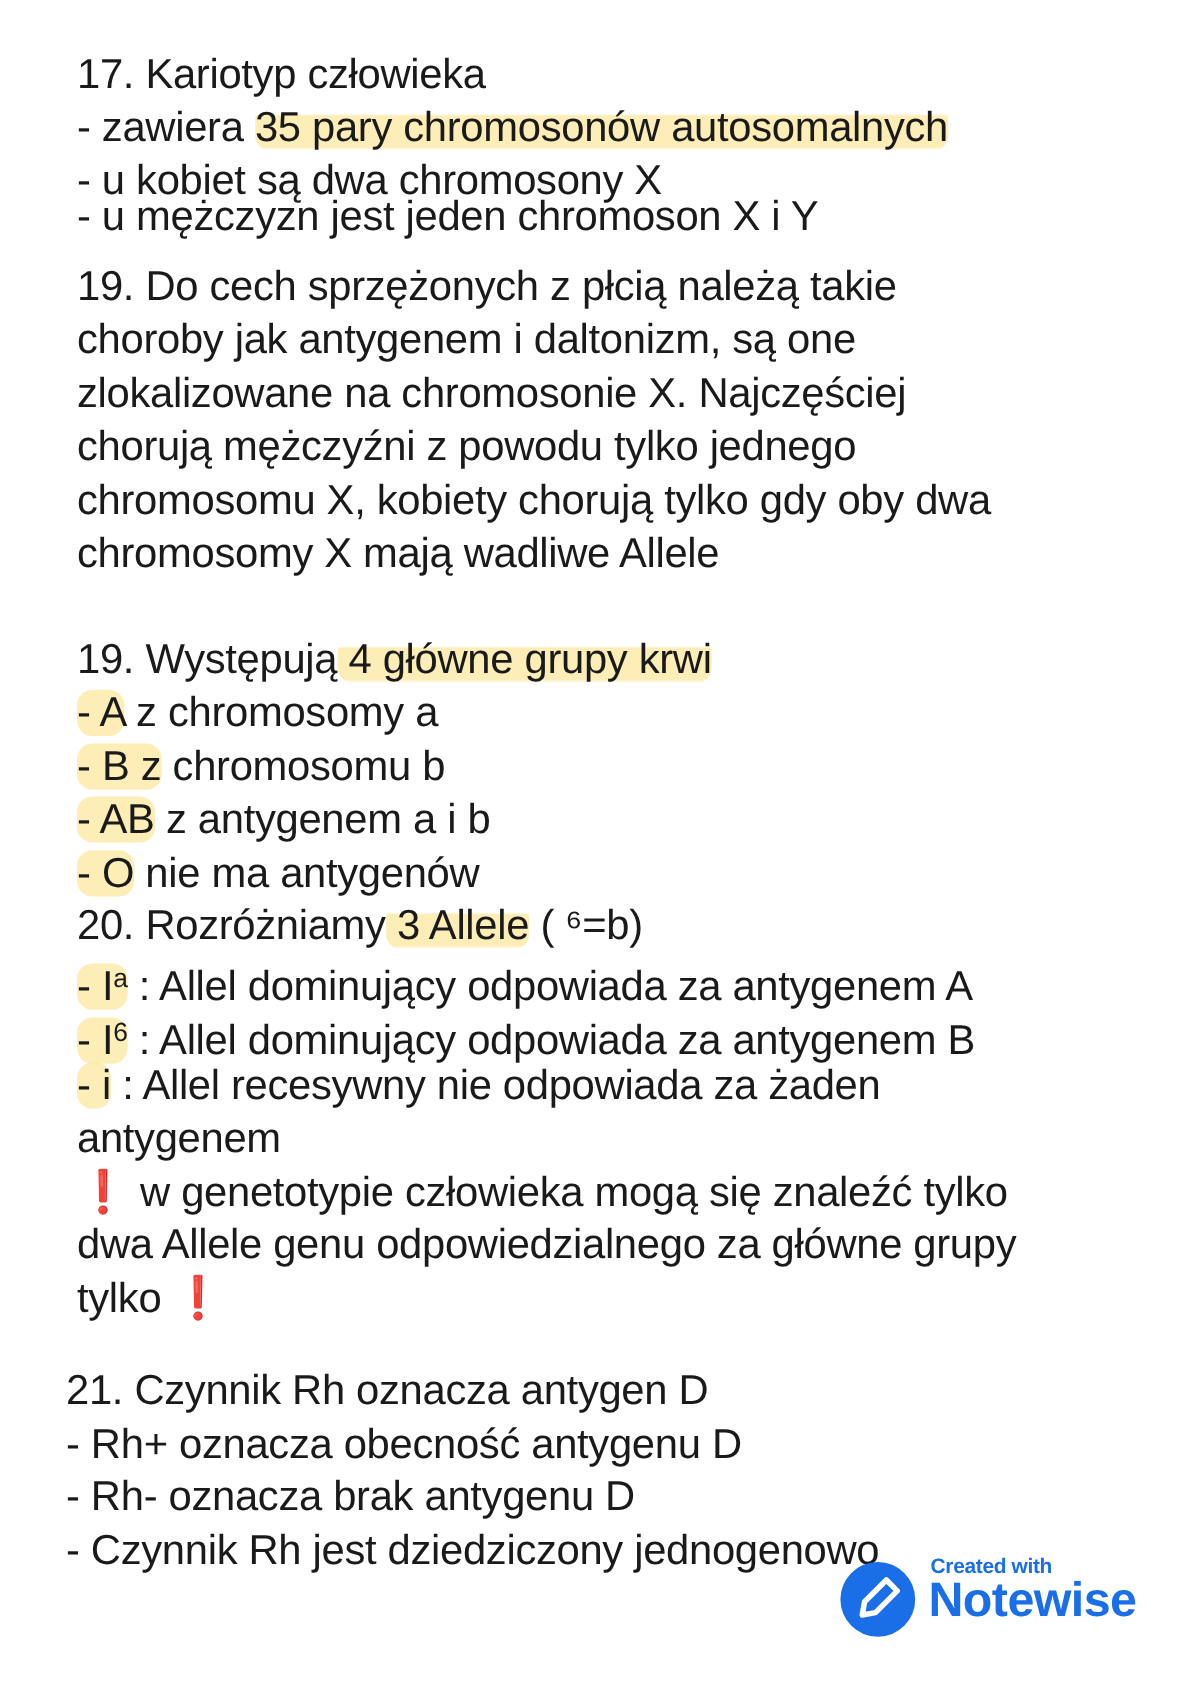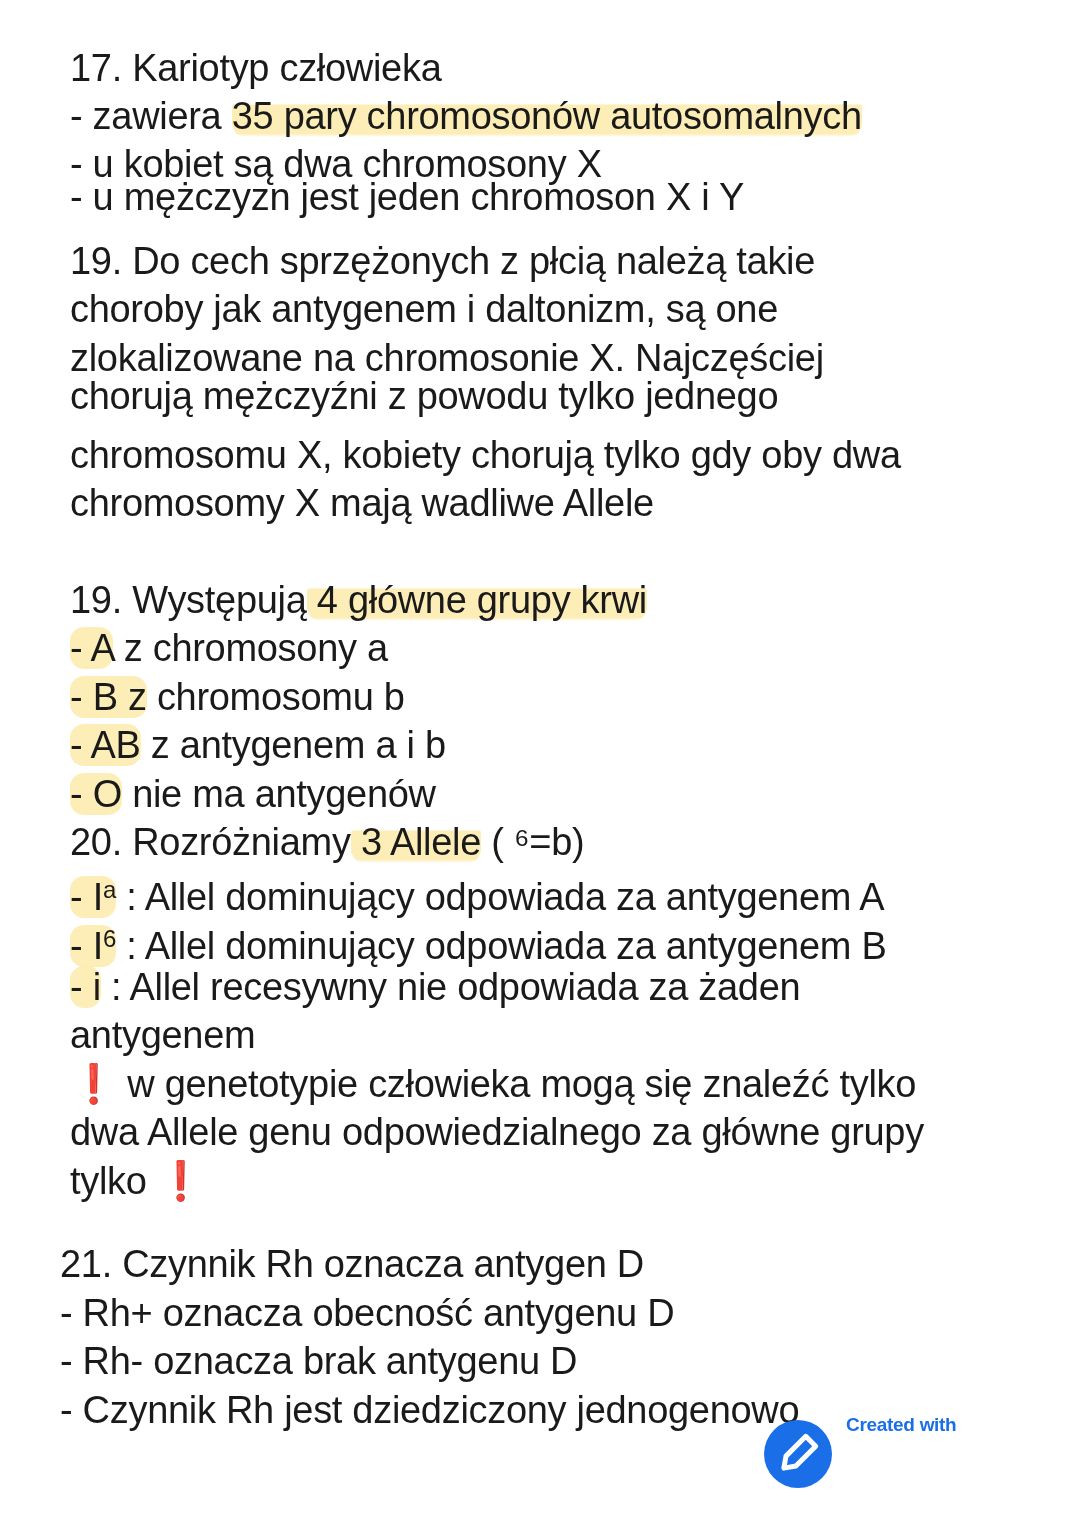--- a/index.html
+++ b/index.html
@@ -24,29 +24,29 @@
   <div class="line" style="top:44px">17. Kariotyp człowieka</div>
   <div class="line" style="top:92px">
     <span>- zawiera </span><span class="hl">35 pary chromosonów autosomalnych</span>
   </div>
   <div class="line" style="top:140px">- u kobiet są dwa chromosony X</div>
   <div class="line" style="top:173px">- u mężczyzn jest jeden chromoson X i Y</div>
 
   <div class="line" style="top:237px">19. Do cech sprzężonych z płcią należą takie</div>
   <div class="line" style="top:285px">choroby jak antygenem i daltonizm, są one</div>
   <div class="line" style="top:334px">zlokalizowane na chromosonie X. Najczęściej</div>
-  <div class="line" style="top:372px">chorują mężczyźni z powodu tylko jednego</div>
+  <div class="line" style="top:382px">chorują mężczyźni z powodu tylko jednego</div>
   <div class="line" style="top:431px">chromosomu X, kobiety chorują tylko gdy oby dwa</div>
   <div class="line" style="top:479px">chromosomy X mają wadliwe Allele</div>
 
   <div class="line" style="top:576px">
     <span>19. Występują</span><span class="hl"> 4 główne grupy krwi</span>
   </div>
   <div class="line" style="top:624px">
-    <span class="hl-dash"><span>- </span><span>A</span></span><span> z chromosony a</span>
+    <span class="hl-dash"><span>- </span><span>A</span></span><span> z chromosomy a</span>
   </div>
   <div class="line" style="top:673px">
     <span class="hl-dash"><span>- </span><span>B z</span></span><span> chromosomu b</span>
   </div>
   <div class="line" style="top:721px">
     <span class="hl-dash"><span>- </span><span>AB</span></span><span> z antygenem a i b</span>
   </div>
   <div class="line" style="top:770px">
     <span class="hl-dash"><span>- </span><span>O</span></span><span> nie ma antygenów</span>
   </div>
@@ -79,14 +79,15 @@
 
   <div class="badge">
     <div class="badge-circle">
       <svg width="68" height="68" viewBox="0 0 68 68">
         <g transform="rotate(45 34 34)" fill="none" stroke="#ffffff" stroke-width="5" stroke-linejoin="round">
           <path d="M27 16 L41 16 L41 44 L34 54 L27 44 Z"></path>
         </g>
       </svg>
     </div>
     <div class="badge-small">Created with</div>
+    <div class="badge-big">Notewise</div>
   </div>
 </div>
 
 </body></html>

